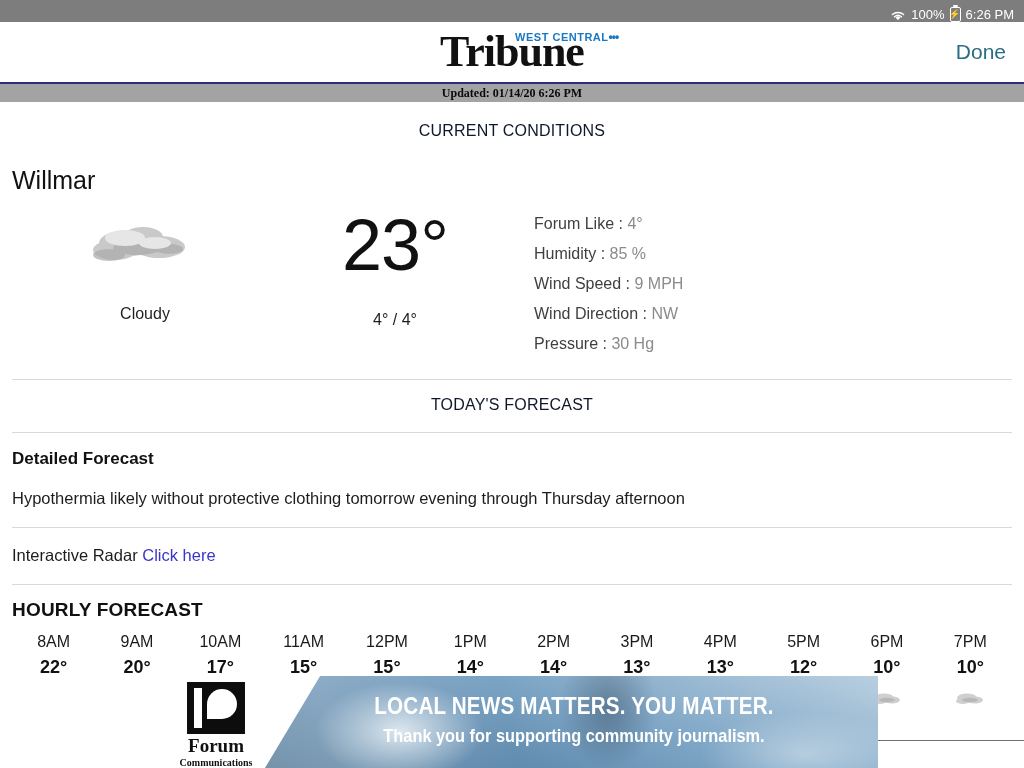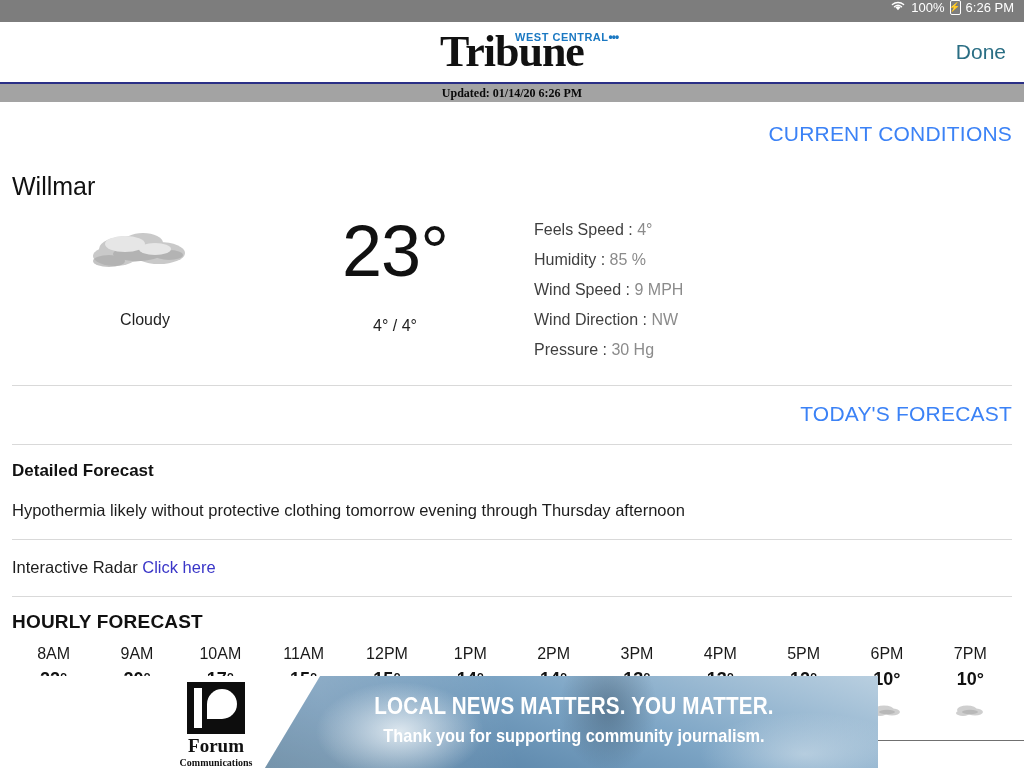--- a/index.html
+++ b/index.html
@@ -7,21 +7,21 @@
     width: 1024px; height: 768px;
     background: #ffffff;
     font-family: "Liberation Sans", sans-serif;
     overflow: hidden;
   }
   .screen { position: relative; width: 1024px; height: 768px; background:#fff; }
 
   
   .statusbar {
     height: 22px; background: #7d7d7d; color: #ffffff;
-    display: flex; align-items: flex-start; justify-content: flex-end;
+    display: flex; align-items: flex-end; justify-content: flex-end;
     padding-right: 10px; font-size: 13px; gap: 5px;
   }
   .statusbar .wifi { display:inline-block; position:relative; width:16px; height:12px; }
   .statusbar .wifi svg { display:block; }
   .batt {
     display:inline-flex; align-items:center; justify-content:center;
     width: 11px; height: 15px; border: 1.5px solid #fff; border-radius: 2px;
     position: relative; font-size: 9px; line-height: 1;
   }
   .batt:before {
@@ -58,21 +58,21 @@
   
   .updated {
     height: 18px; background: #a3a3a3; color: #0a0a0a;
     font-family: "Liberation Serif", serif; font-weight: 700; font-size: 12px;
     display:flex; align-items:center; justify-content:center;
   }
 
   
   .content { padding: 0 12px; }
   .section-title-center {
-    text-align:right; font-size: 21px; color:#3b82f6; letter-spacing: 0.2px;
+    text-align:center; font-size: 16px; color:#0f172a; letter-spacing: 0.2px;
     margin-top: 20px;
   }
   .city { text-align:left; font-size: 25px; color:#111; margin-top: 26px; }
 
   .current {
     display:flex; align-items:flex-start; margin-top: 14px; padding: 0 8px;
   }
   .cc-icon { width: 250px; text-align:center; padding-top: 8px; }
   .cc-icon .cond { font-size: 16px; color:#1f1f1f; margin-top: 22px; }
   .cc-temp { width: 250px; text-align:center; }
@@ -219,21 +219,21 @@
         <div class="cond">Cloudy</div>
       </div>
 
       <div class="cc-temp">
         <div class="big">23°</div>
         <div class="hl">4° / 4°</div>
       </div>
 
       <div class="cc-details">
         <div class="row">
-          <span>Feels Speed :</span>
+          <span>Forum Like :</span>
           <span class="val">4°</span>
         </div>
         <div class="row">
           <span>Humidity :</span>
           <span class="val">85 %</span>
         </div>
         <div class="row">
           <span>Wind Speed :</span>
           <span class="val">9 MPH</span>
         </div>

